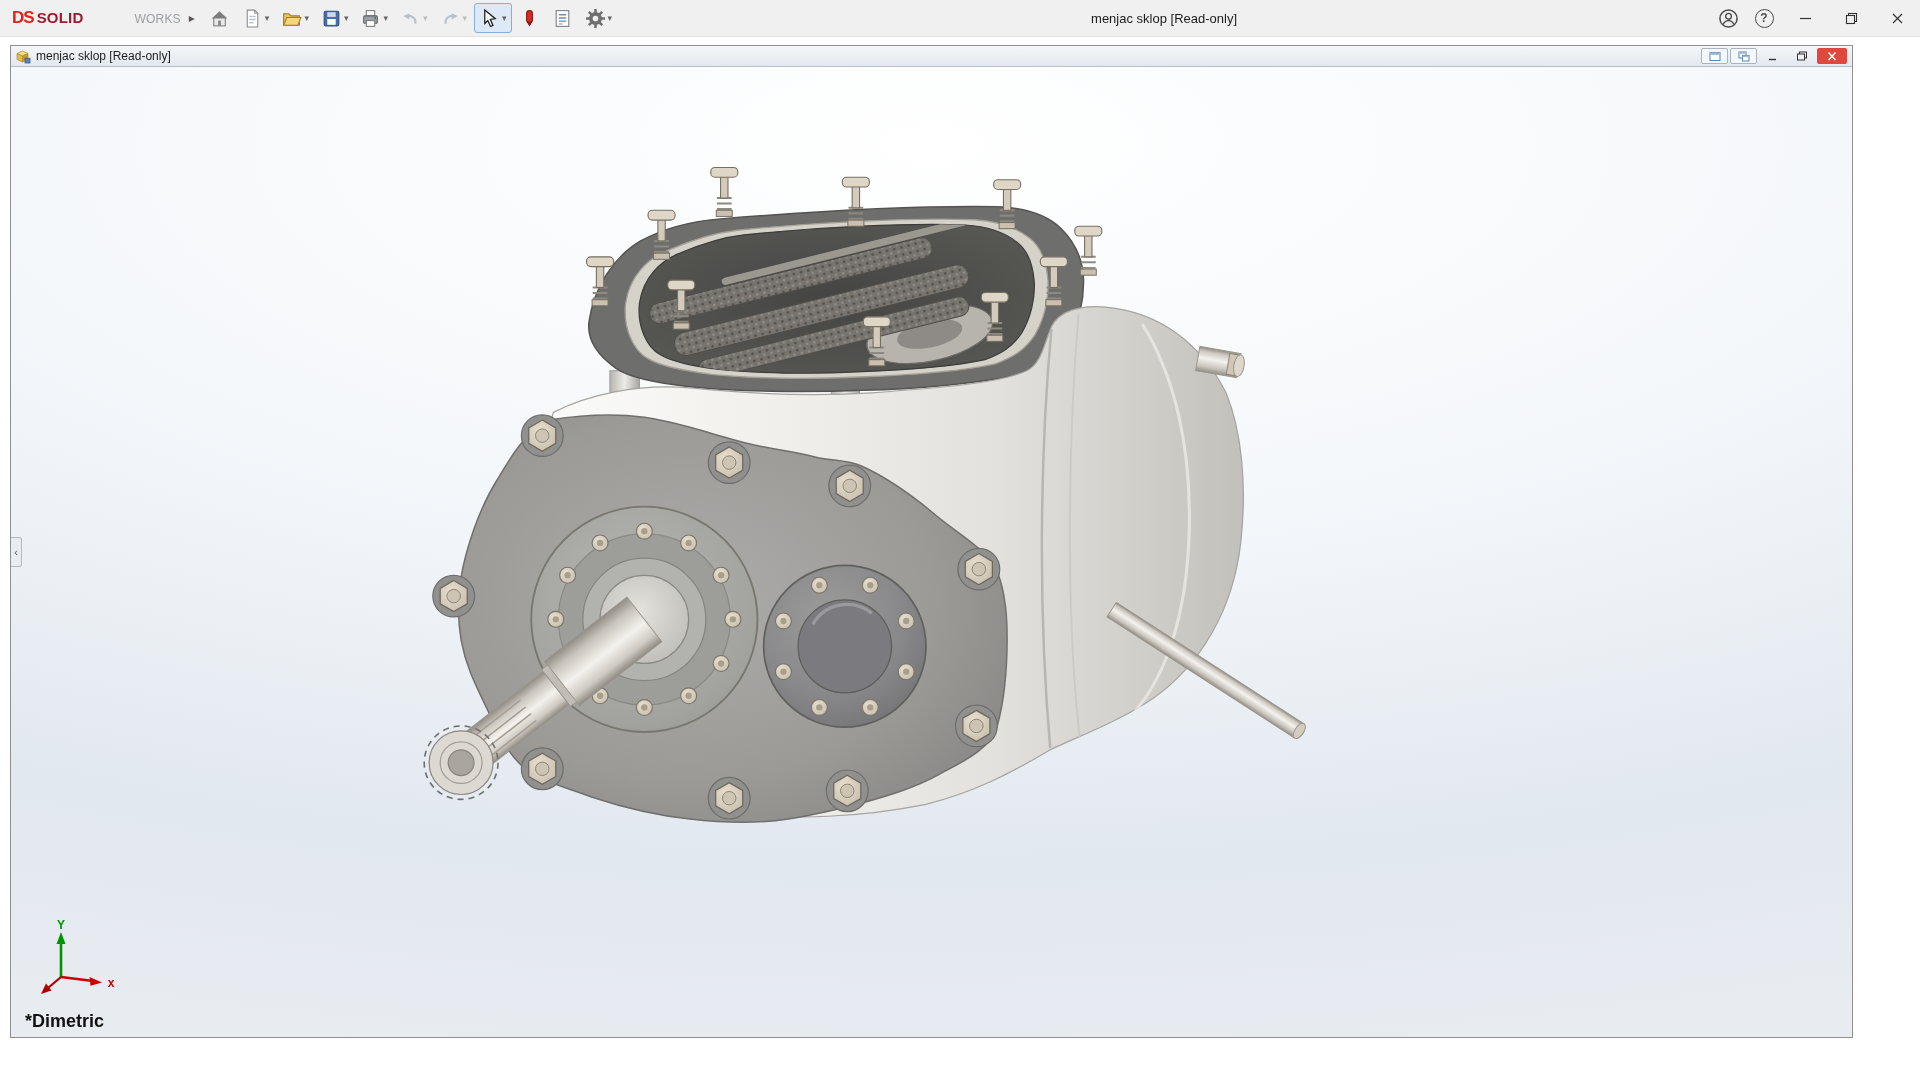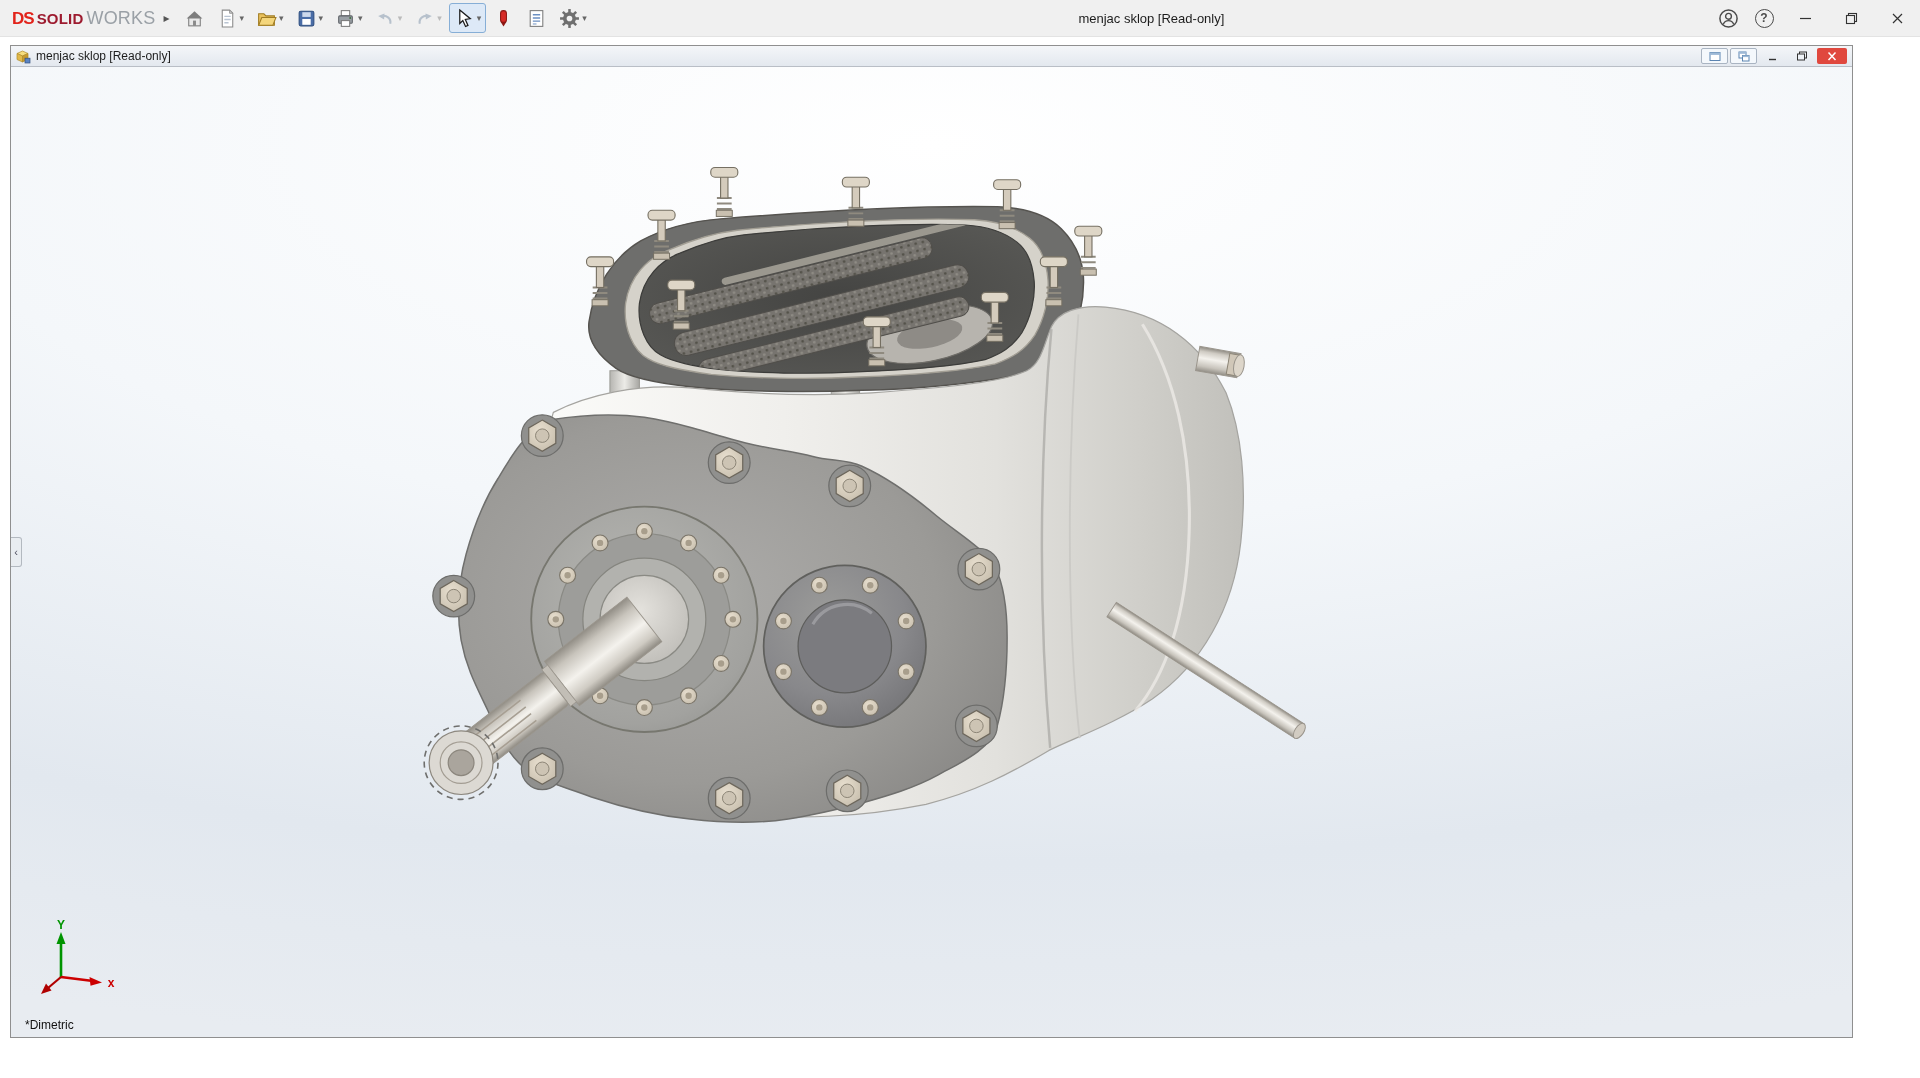--- a/index.html
+++ b/index.html
@@ -11,21 +11,21 @@
 
   
   .app-titlebar {
     position:absolute; top:0; left:0; right:0; height:37px;
     background:#f0f0f0; border-bottom:1px solid #e3e3e3;
     display:flex; align-items:center;
   }
   .brand { display:flex; align-items:baseline; padding:0 6px 0 12px; gap:3px; user-select:none; }
   .brand .logo { color:#e2231a; font-weight:bold; font-size:17px; letter-spacing:-1px; }
   .brand .solid { font-weight:bold; font-size:15px; color:#9d1b2f; letter-spacing:.2px;text-align:right; }
-  .brand .works { font-weight:normal; font-size:18px; color:#9aa0a6; letter-spacing:.2px; }
+  .brand .works { font-weight:normal; font-size:12px; color:#9aa0a6; letter-spacing:.2px;margin-left:48px; }
   .expand-btn { font-size:12px; color:#555; padding:0 8px 0 2px; display:flex; align-items:center; height:100%; }
 
   .toolbar { display:flex; align-items:center; height:100%; }
   .tb {
     display:flex; align-items:center; height:30px; padding:0 4px; margin:0 1px;
     border-radius:3px; border:1px solid transparent;
   }
   .tb svg { width:21px; height:21px; display:block; }
   .tb .dd { font-size:9px; color:#666; margin-left:2px; line-height:1; }
   .tb.disabled { opacity:.38; }
@@ -57,21 +57,21 @@
   .dc-btn svg { width:12px; height:11px; }
   .dc-btn.close { background:#e0483e; width:30px; }
 
   
   .viewport {
     position:relative; flex:1; overflow:hidden;
     background: radial-gradient(ellipse 130% 95% at 50% 8%, #ffffff 0%, #f4f7fa 42%, #e2e8ef 78%, #e8ecf1 100%);
   }
   .model { position:absolute; inset:0; width:100%; height:100%; }
 
-  .view-name { position:absolute; left:14px; bottom:5px; font-size:12px; font-weight:normal; color:#111; }
+  .view-name { position:absolute; left:14px; bottom:5px; font-size:18px; font-weight:bold; color:#111; }
   .triad { position:absolute; left:16px; bottom:26px; width:96px; height:92px; }
 
   .edge-expander {
     position:absolute; left:0; top:calc(50% - 15px); width:11px; height:30px;
     background:#e9edf1; border:1px solid #b3b9c0; border-left:none; border-radius:0 3px 3px 0;
     display:flex; align-items:center; justify-content:center; font-size:11px; color:#556; 
   }
 </style>
 </head>
 <body>

